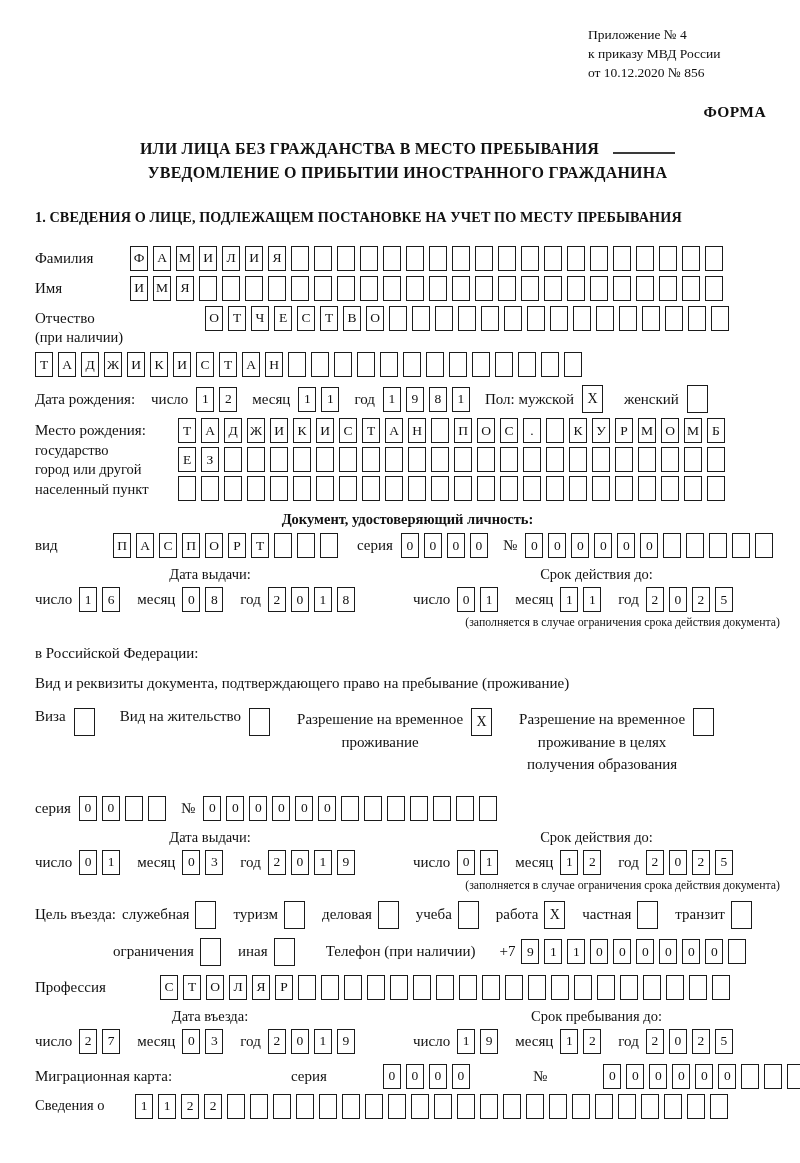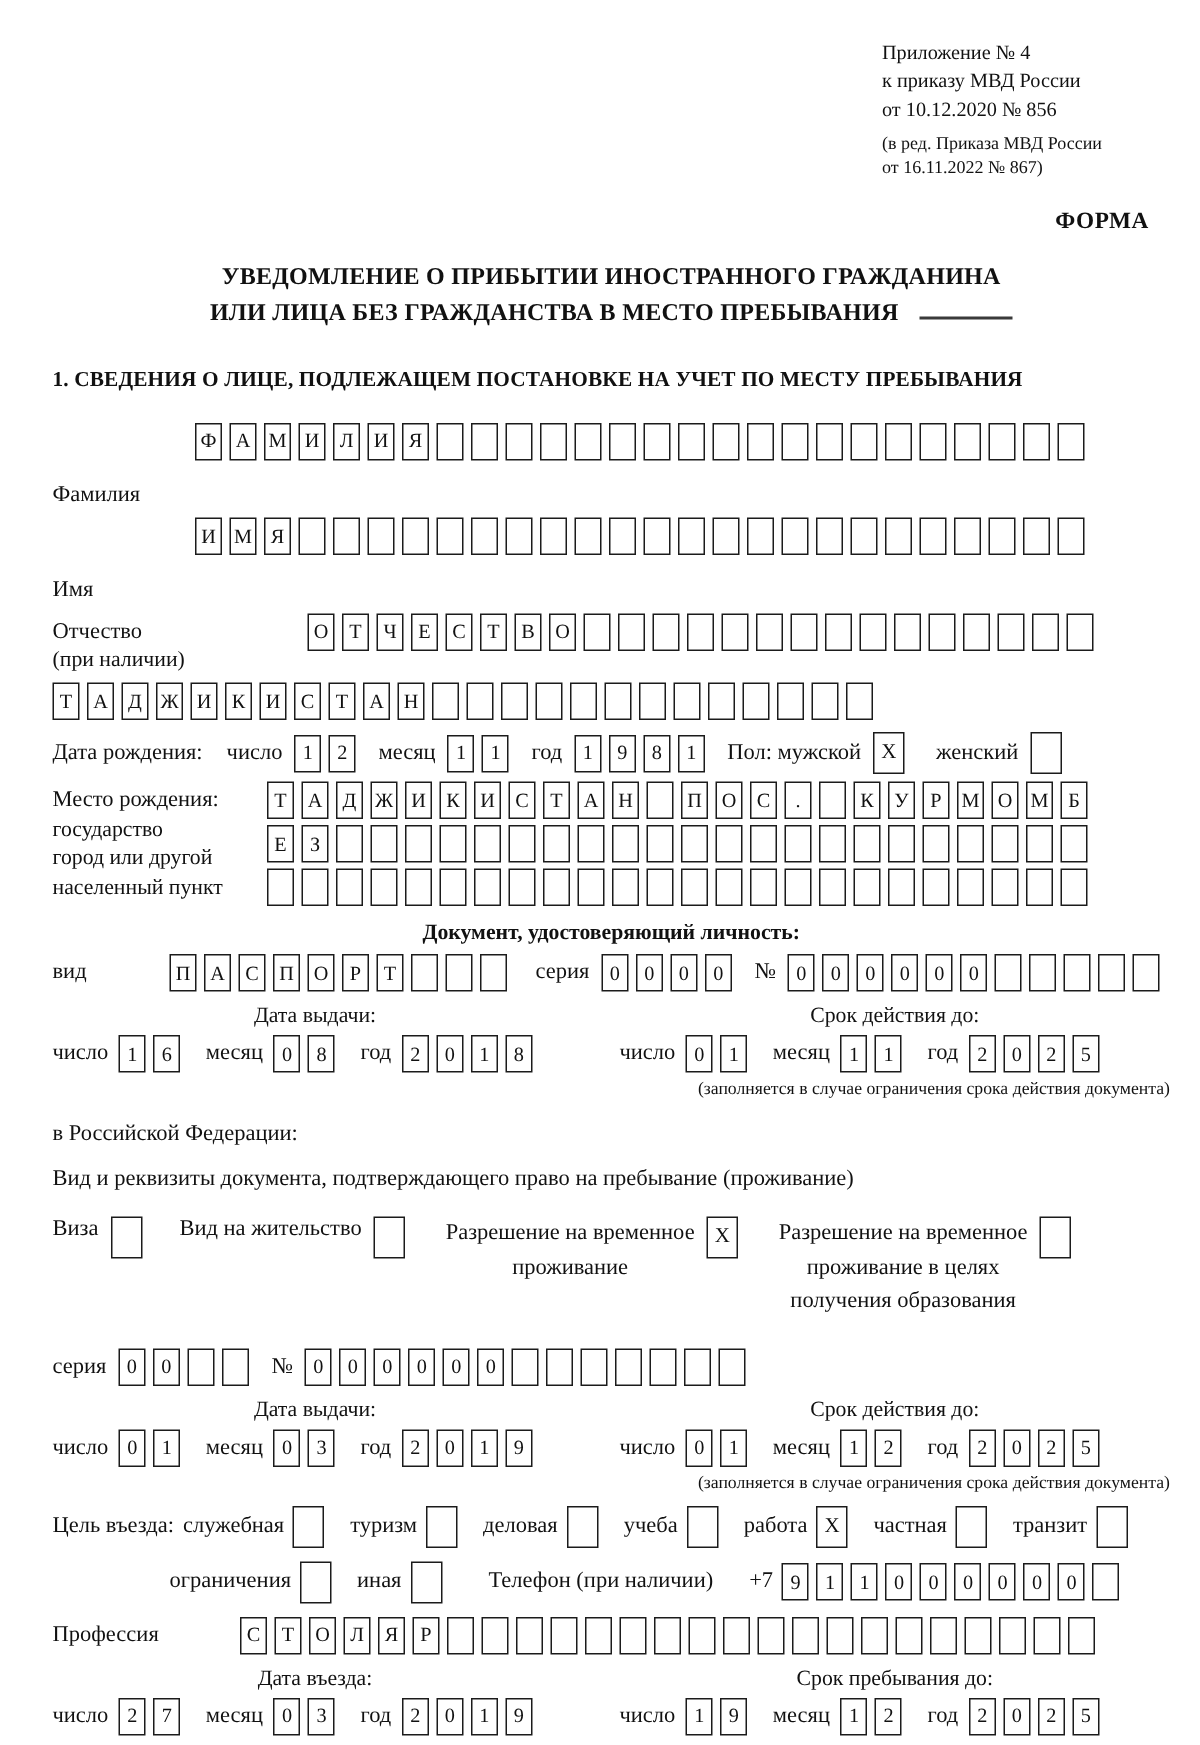--- a/index.html
+++ b/index.html
@@ -11,21 +11,21 @@
   .hdr .amend{font-size:12px;margin-top:4px;line-height:1.35;}
   .forma{text-align:right;font-weight:bold;font-size:15.5px;margin:20px 14px 16px 0;letter-spacing:.4px;}
 
   .title{text-align:center;font-weight:bold;font-size:16px;line-height:1.5;letter-spacing:.2px;}
   .blank-line{display:inline-block;width:62px;border-bottom:2px solid #3a3a3a;margin-left:14px;vertical-align:baseline;}
   .sec{font-weight:bold;font-size:14.2px;margin:24px 0 20px;letter-spacing:.1px;}
 
   
   .row{display:flex;align-items:flex-start;margin-bottom:5px;font-size:15px;line-height:1.35;}
   .lbl{flex:none;padding-top:2px;}
-  .w95{width:95px;margin-top:36px;} .w170{width:170px;} .w145{width:145px;} .w143{width:143px;} .w100{width:100px;}
+  .w95{width:95px;} .w170{width:170px;} .w145{width:145px;} .w143{width:143px;} .w100{width:100px;}
   .lbl2{font-size:14.5px;}
   .cells{display:flex;flex:none;}
   .cb{box-sizing:content-box;width:16px;height:23px;border:1.6px solid #1b1b1b;margin-right:5px;
       display:inline-flex;align-items:center;justify-content:center;
       font-size:13.5px;font-family:"Liberation Serif",serif;background:#fff;}
   .big .cb{width:19px;height:26px;font-size:14px;}
   .stack{display:flex;flex-direction:column;}
   .stack .cells{margin-bottom:4px;}
   .inl{display:flex;align-items:center;font-size:15px;margin-bottom:5px;flex-wrap:nowrap;}
   .inl .t{margin-right:8px;flex:none;}
@@ -56,31 +56,27 @@
 </style>
 </head>
 <body>
 
 <div class="page">
 
   <div class="hdr">
     <div>Приложение № 4</div>
     <div>к приказу МВД России</div>
     <div>от 10.12.2020 № 856</div>
-    <div class="amend">
-      <div>(в ред. Приказа МВД России</div>
-      <div>от 16.11.2022 № 867)</div>
-    </div>
   </div>
 
   <div class="forma">ФОРМА</div>
 
   <div class="title">
+    <div><span>ИЛИ ЛИЦА БЕЗ ГРАЖДАНСТВА В МЕСТО ПРЕБЫВАНИЯ</span><span class="blank-line"></span></div>
     <div>УВЕДОМЛЕНИЕ О ПРИБЫТИИ ИНОСТРАННОГО ГРАЖДАНИНА</div>
-    <div><span>ИЛИ ЛИЦА БЕЗ ГРАЖДАНСТВА В МЕСТО ПРЕБЫВАНИЯ</span><span class="blank-line"></span></div>
   </div>
 
   <div class="sec">1. СВЕДЕНИЯ О ЛИЦЕ, ПОДЛЕЖАЩЕМ ПОСТАНОВКЕ НА УЧЕТ ПО МЕСТУ ПРЕБЫВАНИЯ</div>
 
   <div class="row">
     <div class="lbl w95">Фамилия</div>
     <div class="cells">
         <span class="cb">Ф</span>
         <span class="cb">А</span>
         <span class="cb">М</span>

